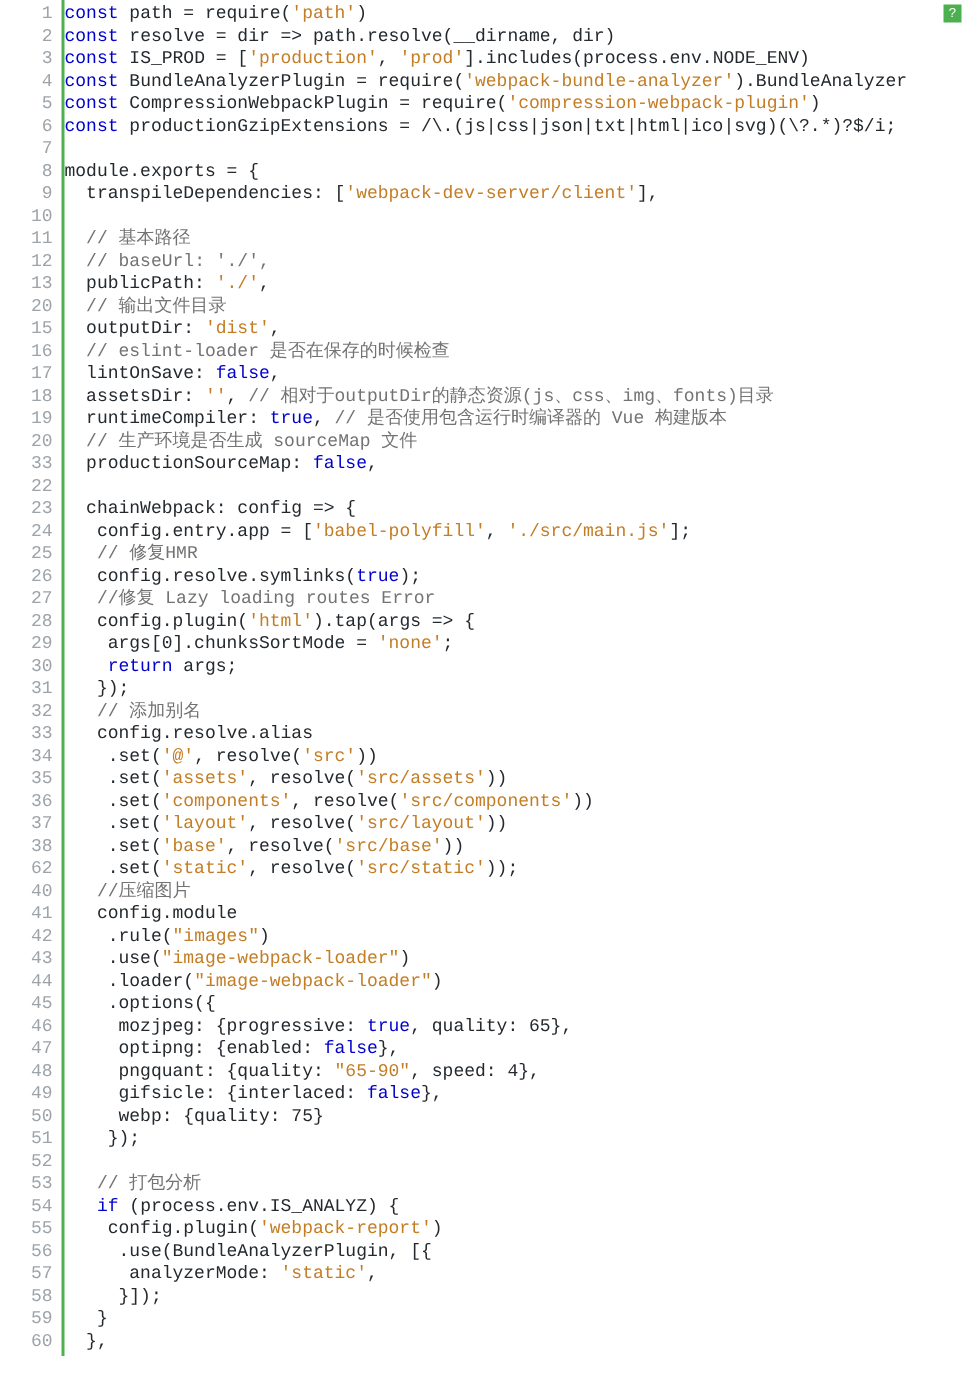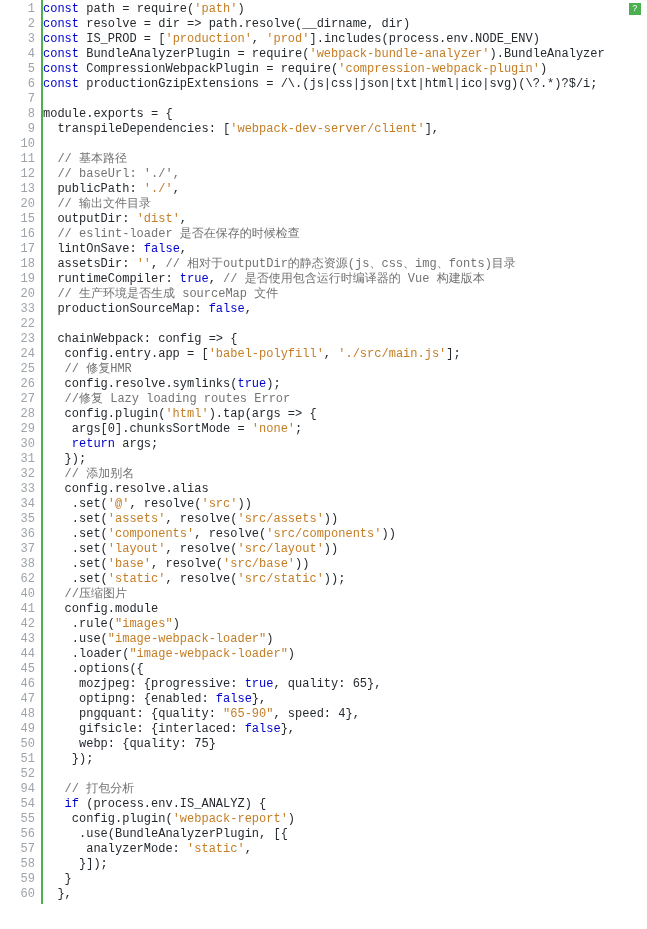--- a/index.html
+++ b/index.html
@@ -109,21 +109,21 @@
       <div>43</div>
       <div>44</div>
       <div>45</div>
       <div>46</div>
       <div>47</div>
       <div>48</div>
       <div>49</div>
       <div>50</div>
       <div>51</div>
       <div>52</div>
-      <div>94</div>
+      <div>53</div>
       <div>54</div>
       <div>55</div>
       <div>56</div>
       <div>57</div>
       <div>58</div>
       <div>59</div>
       <div>60</div>
     </div>
   <div class="code" id="code"><div class="line"><span class="kw">const</span><span> path = require(</span><span class="str">'path'</span><span>)</span></div><div class="line"><span class="kw">const</span><span> resolve = dir =&gt; path.resolve(__dirname, dir)</span></div><div class="line"><span class="kw">const</span><span> IS_PROD = [</span><span class="str">'production'</span><span>, </span><span class="str">'prod'</span><span>].includes(process.env.NODE_ENV)</span></div><div class="line"><span class="kw">const</span><span> BundleAnalyzerPlugin = require(</span><span class="str">'webpack-bundle-analyzer'</span><span>).BundleAnalyzer</span></div><div class="line"><span class="kw">const</span><span> CompressionWebpackPlugin = require(</span><span class="str">'compression-webpack-plugin'</span><span>)</span></div><div class="line"><span class="kw">const</span><span> productionGzipExtensions = /\.(js|css|json|txt|html|ico|svg)(\?.*)?$/i;</span></div><div class="line"><span></span></div><div class="line"><span>module.exports = {</span></div><div class="line"><span>  transpileDependencies: [</span><span class="str">'webpack-dev-server/client'</span><span>],</span></div><div class="line"><span></span></div><div class="line"><span>  </span><span class="cmt">// 基本路径</span></div><div class="line"><span>  </span><span class="cmt">// baseUrl: './',</span></div><div class="line"><span>  publicPath: </span><span class="str">'./'</span><span>,</span></div><div class="line"><span>  </span><span class="cmt">// 输出文件目录</span></div><div class="line"><span>  outputDir: </span><span class="str">'dist'</span><span>,</span></div><div class="line"><span>  </span><span class="cmt">// eslint-loader 是否在保存的时候检查</span></div><div class="line"><span>  lintOnSave: </span><span class="bool">false</span><span>,</span></div><div class="line"><span>  assetsDir: </span><span class="str">''</span><span>, </span><span class="cmt">// 相对于outputDir的静态资源(js、css、img、fonts)目录</span></div><div class="line"><span>  runtimeCompiler: </span><span class="bool">true</span><span>, </span><span class="cmt">// 是否使用包含运行时编译器的 Vue 构建版本</span></div><div class="line"><span>  </span><span class="cmt">// 生产环境是否生成 sourceMap 文件</span></div><div class="line"><span>  productionSourceMap: </span><span class="bool">false</span><span>,</span></div><div class="line"><span></span></div><div class="line"><span>  chainWebpack: config =&gt; {</span></div><div class="line"><span>   config.entry.app = [</span><span class="str">'babel-polyfill'</span><span>, </span><span class="str">'./src/main.js'</span><span>];</span></div><div class="line"><span>   </span><span class="cmt">// 修复HMR</span></div><div class="line"><span>   config.resolve.symlinks(</span><span class="bool">true</span><span>);</span></div><div class="line"><span>   </span><span class="cmt">//修复 Lazy loading routes Error</span></div><div class="line"><span>   config.plugin(</span><span class="str">'html'</span><span>).tap(args =&gt; {</span></div><div class="line"><span>    args[0].chunksSortMode = </span><span class="str">'none'</span><span>;</span></div><div class="line"><span>    </span><span class="kw">return</span><span> args;</span></div><div class="line"><span>   });</span></div><div class="line"><span>   </span><span class="cmt">// 添加别名</span></div><div class="line"><span>   config.resolve.alias</span></div><div class="line"><span>    .set(</span><span class="str">'@'</span><span>, resolve(</span><span class="str">'src'</span><span>))</span></div><div class="line"><span>    .set(</span><span class="str">'assets'</span><span>, resolve(</span><span class="str">'src/assets'</span><span>))</span></div><div class="line"><span>    .set(</span><span class="str">'components'</span><span>, resolve(</span><span class="str">'src/components'</span><span>))</span></div><div class="line"><span>    .set(</span><span class="str">'layout'</span><span>, resolve(</span><span class="str">'src/layout'</span><span>))</span></div><div class="line"><span>    .set(</span><span class="str">'base'</span><span>, resolve(</span><span class="str">'src/base'</span><span>))</span></div><div class="line"><span>    .set(</span><span class="str">'static'</span><span>, resolve(</span><span class="str">'src/static'</span><span>));</span></div><div class="line"><span>   </span><span class="cmt">//压缩图片</span></div><div class="line"><span>   config.module</span></div><div class="line"><span>    .rule(</span><span class="str">"images"</span><span>)</span></div><div class="line"><span>    .use(</span><span class="str">"image-webpack-loader"</span><span>)</span></div><div class="line"><span>    .loader(</span><span class="str">"image-webpack-loader"</span><span>)</span></div><div class="line"><span>    .options({</span></div><div class="line"><span>     mozjpeg: {progressive: </span><span class="bool">true</span><span>, quality: 65},</span></div><div class="line"><span>     optipng: {enabled: </span><span class="bool">false</span><span>},</span></div><div class="line"><span>     pngquant: {quality: </span><span class="str">"65-90"</span><span>, speed: 4},</span></div><div class="line"><span>     gifsicle: {interlaced: </span><span class="bool">false</span><span>},</span></div><div class="line"><span>     webp: {quality: 75}</span></div><div class="line"><span>    });</span></div><div class="line"><span></span></div><div class="line"><span>   </span><span class="cmt">// 打包分析</span></div><div class="line"><span>   </span><span class="kw">if</span><span> (process.env.IS_ANALYZ) {</span></div><div class="line"><span>    config.plugin(</span><span class="str">'webpack-report'</span><span>)</span></div><div class="line"><span>     .use(BundleAnalyzerPlugin, [{</span></div><div class="line"><span>      analyzerMode: </span><span class="str">'static'</span><span>,</span></div><div class="line"><span>     }]);</span></div><div class="line"><span>   }</span></div><div class="line"><span>  },</span></div></div>
 </div>

